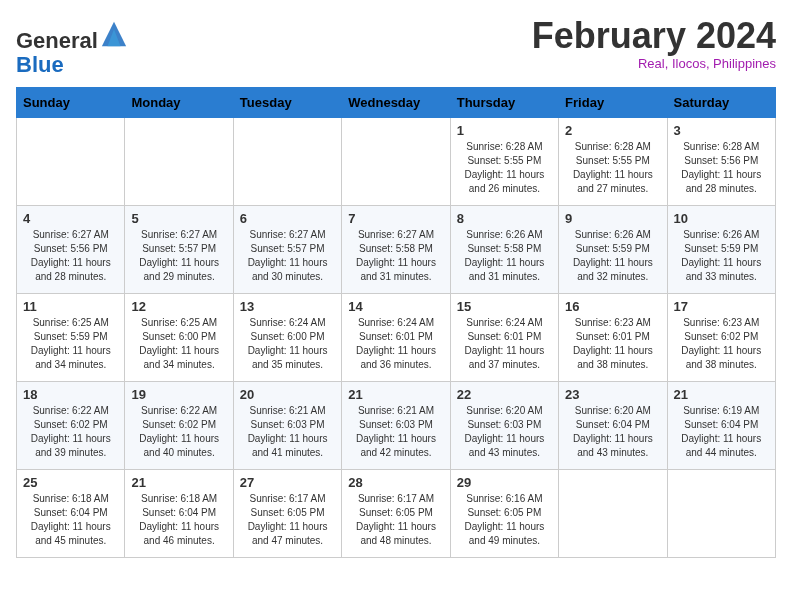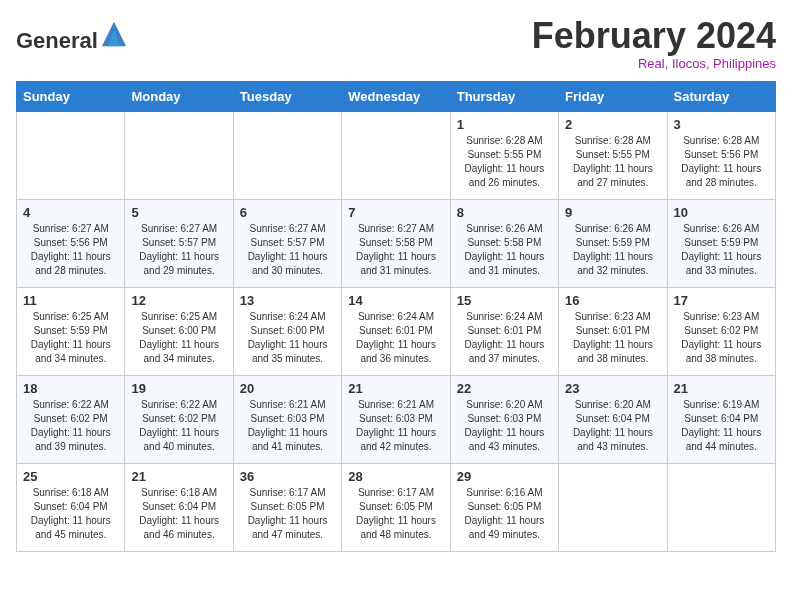--- a/index.html
+++ b/index.html
@@ -46,21 +46,21 @@
       font-size: 13px;
       color: #a21caf;
     }
     table {
       width: 100%;
       border-collapse: collapse;
       table-layout: fixed;
     }
     thead th {
       background: #2a7dd1;
-      color: #ffffff;
+      color: #000000;
       font-size: 13px;
       font-weight: bold;
       padding: 7px 6px;
       text-align: left;
       border: 1px solid #2a7dd1;
     }
     tbody td {
       border: 1px solid #ccc;
       vertical-align: top;
       padding: 5px 6px;
@@ -92,20 +92,23 @@
 <body>
 
 <div class="header-area">
   <div class="logo">
     <div>
       <div class="logo-text">
         <span class="logo-general">General</span><svg class="logo-icon" viewBox="0 0 30 30" xmlns="http://www.w3.org/2000/svg">
             <polygon points="2,28 15,2 28,28" fill="#1a6bbf" opacity="0.85"></polygon>
             <polygon points="8,28 15,10 22,28" fill="#3a9edc" opacity="0.7"></polygon>
           </svg>
+      </div>
+      <div class="logo-text">
+        <span class="logo-blue">Blue</span>
       </div>
     </div>
   </div>
   <div class="title-area">
     <div class="month-title">February 2024</div>
     <div class="location">Real, Ilocos, Philippines</div>
   </div>
 </div>
 
 <table>
@@ -232,21 +235,21 @@
       <tr>
         <td>
           <span class="day-num">25</span>
           <div class="day-info">Sunrise: 6:18 AM<br>Sunset: 6:04 PM<br>Daylight: 11 hours and 45 minutes.</div>
         </td>
         <td>
           <span class="day-num">21</span>
           <div class="day-info">Sunrise: 6:18 AM<br>Sunset: 6:04 PM<br>Daylight: 11 hours and 46 minutes.</div>
         </td>
         <td>
-          <span class="day-num">36</span>
+          <span class="day-num">27</span>
           <div class="day-info">Sunrise: 6:17 AM<br>Sunset: 6:05 PM<br>Daylight: 11 hours and 47 minutes.</div>
         </td>
         <td>
           <span class="day-num">28</span>
           <div class="day-info">Sunrise: 6:17 AM<br>Sunset: 6:05 PM<br>Daylight: 11 hours and 48 minutes.</div>
         </td>
         <td>
           <span class="day-num">29</span>
           <div class="day-info">Sunrise: 6:16 AM<br>Sunset: 6:05 PM<br>Daylight: 11 hours and 49 minutes.</div>
         </td>

